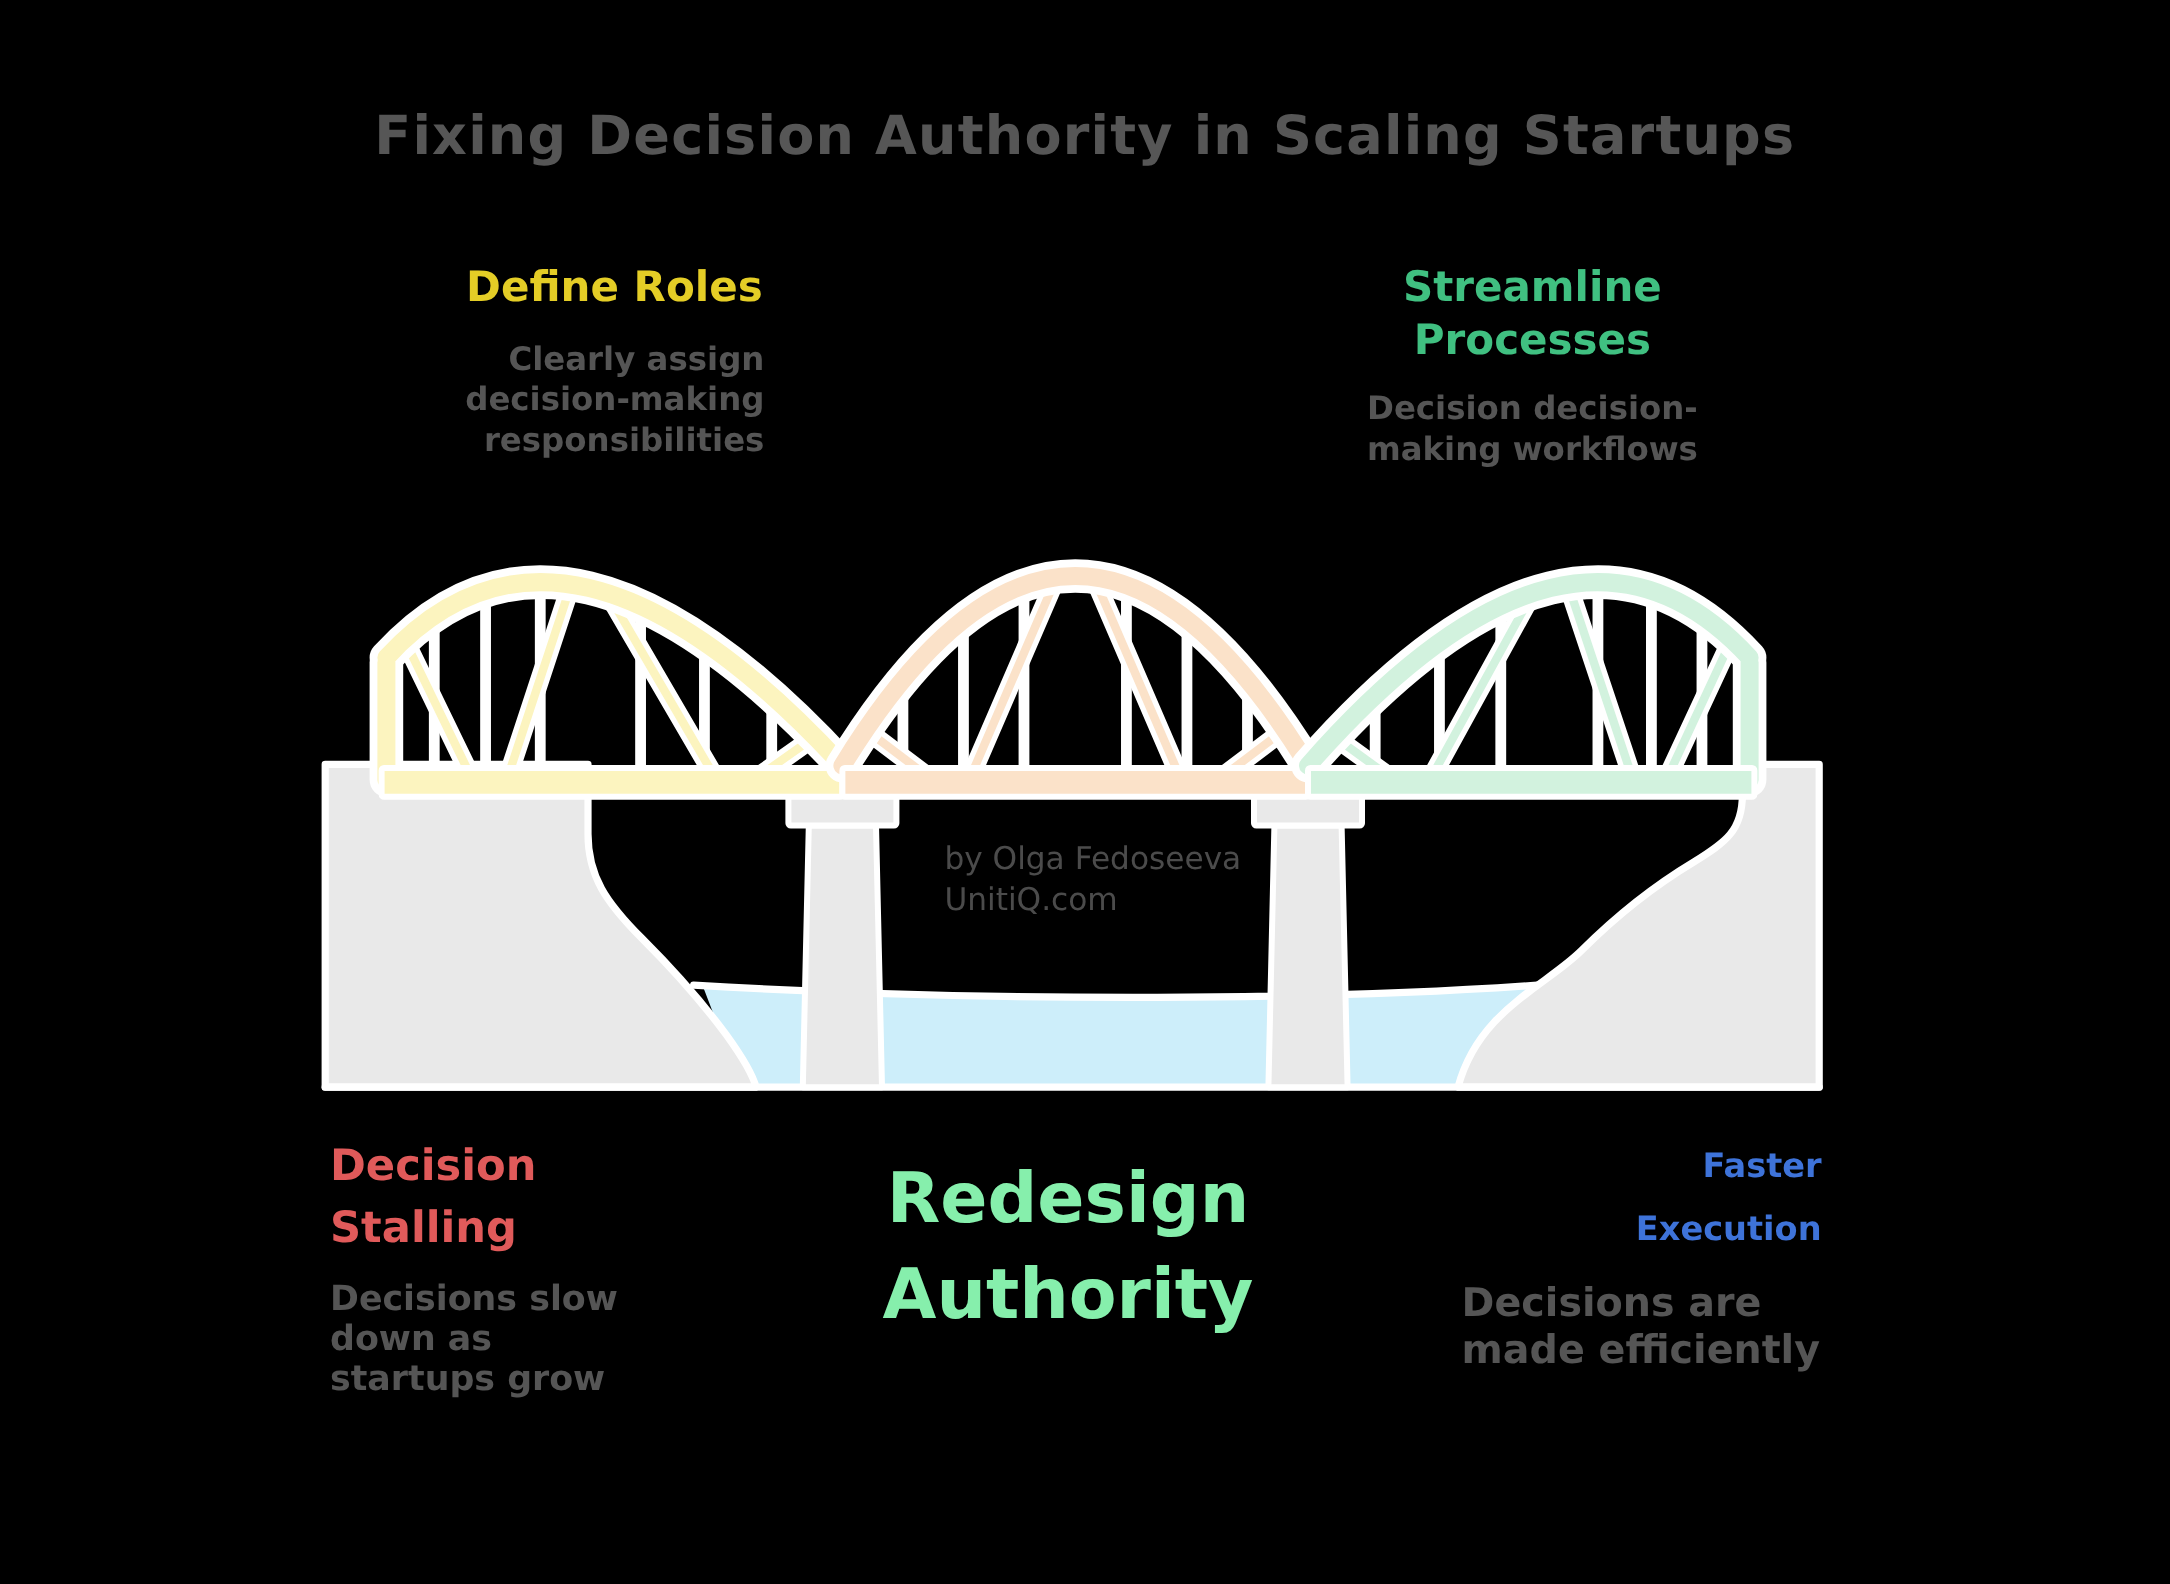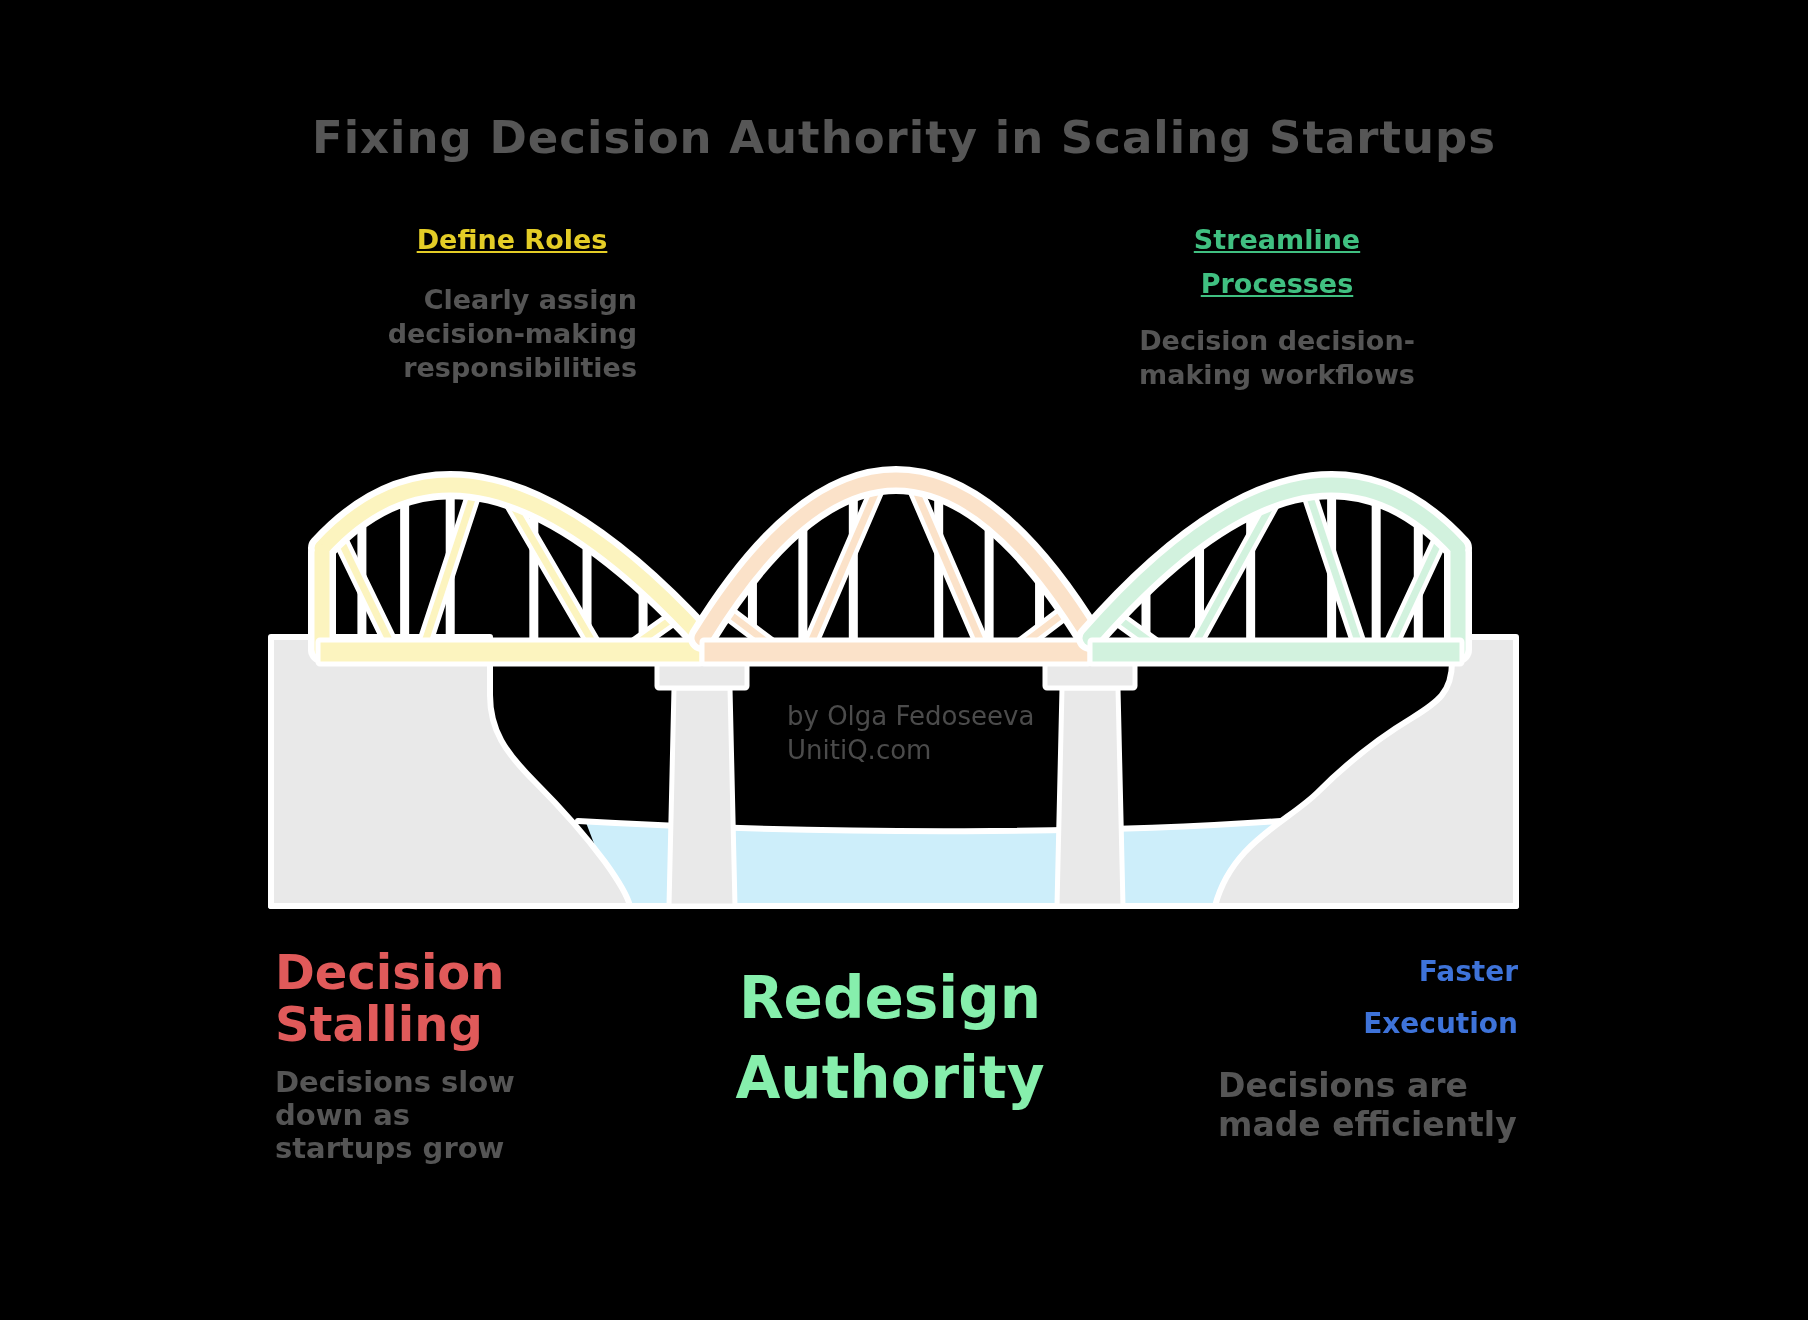--- a/index.html
+++ b/index.html
@@ -1,30 +1,30 @@
 <!DOCTYPE html>
 <html><head>
 <meta charset="utf-8">
 <style>
   html,body{margin:0;padding:0;background:#000;}
   .canvas{position:relative;width:1808px;height:1320px;background:#000;overflow:hidden;
           font-family:"DejaVu Sans","Liberation Sans",sans-serif;}
   .abs{position:absolute;}
-  .title{left:0;right:0;top:86px;text-align:center;font-size:45px;font-weight:bold;letter-spacing:1px;margin-top:25px;}
+  .title{left:0;right:0;top:86px;text-align:center;font-size:45px;font-weight:bold;letter-spacing:1px;}
   #bridge-svg{position:absolute;left:0;top:0;width:1808px;height:1320px;}
-  .s-head{position:absolute;font-size:27px;font-weight:bold;text-align:center;line-height:44px;text-decoration:underline;}
+  .s-head{position:absolute;font-size:35px;font-weight:bold;text-align:center;line-height:44px;}
   .s-desc{position:absolute;font-size:27px;font-weight:bold;text-align:center;line-height:34px;}
   #h1{left:387px;width:250px;top:218px;}
   #d1{left:387px;width:250px;top:283px;text-align:right;}
   #h2{left:748px;width:300px;top:218px;}
   #d2{left:748px;width:300px;top:283px;}
   #h3{left:1157px;width:240px;top:218px;}
   #d3{left:1137px;width:280px;top:324px;}
   .byline{left:787px;top:699px;font-size:26px;line-height:34px;font-weight:normal;}
-  .bl-head{left:275px;top:946px;width:210px;font-size:48px;line-height:52px;font-weight:bold;text-align:left;}
+  .bl-head{left:275px;top:946px;width:210px;font-size:36px;line-height:52px;font-weight:bold;text-align:left;}
   .bl-desc{left:275px;top:1066px;width:245px;font-size:29px;line-height:33px;font-weight:bold;text-align:left;}
   .bc-head{left:710px;top:958px;width:360px;font-size:58px;line-height:80px;font-weight:bold;text-align:center;}
   .br-head{right:290px;top:946px;width:210px;font-size:28px;line-height:52px;font-weight:bold;text-align:right;}
   .br-desc{right:290px;top:1066px;width:300px;font-size:33px;line-height:39px;font-weight:bold;text-align:left;}
 </style>
 </head>
 <body>
 
 <div class="canvas">
 

